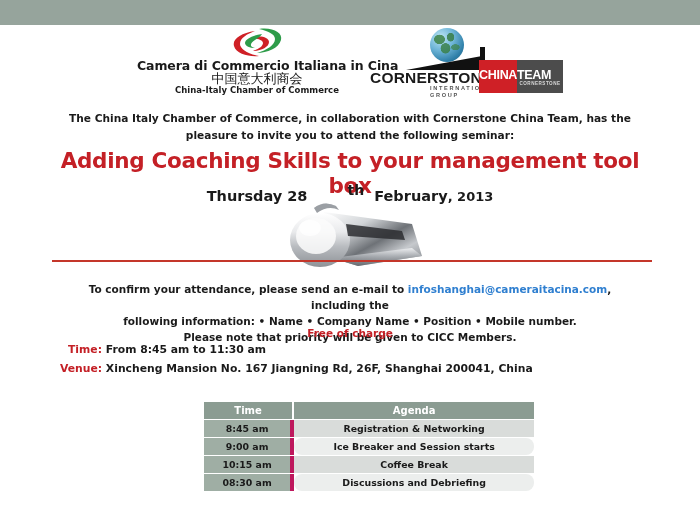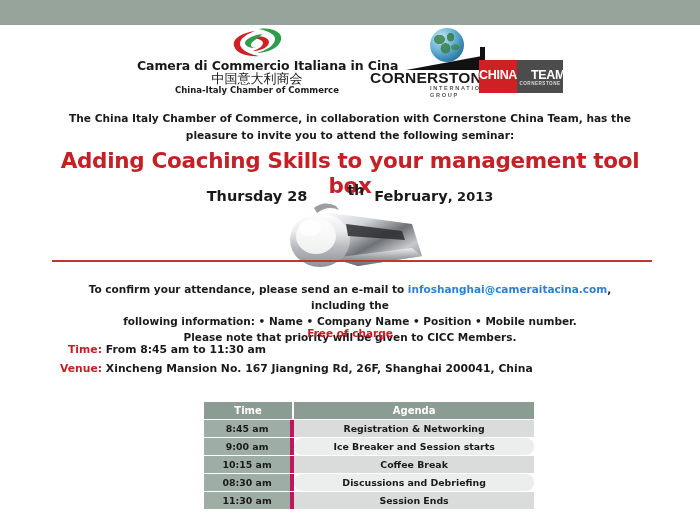--- a/index.html
+++ b/index.html
@@ -174,21 +174,21 @@
     font-size: 12.5px;
     font-weight: 700;
     color: #ffffff;
     letter-spacing: -0.3px;
   }
   .cs-team-txt {
     position: absolute;
     left: 149px;
     top: 40px;
     width: 62px;
-    text-align: center;
+    text-align: left;
     font-family: "Liberation Sans", sans-serif;
     font-size: 12.5px;
     font-weight: 700;
     color: #ffffff;
     letter-spacing: -0.3px;
   }
   .cs-team-sub {
     position: absolute;
     left: 149px;
     top: 53px;
@@ -469,20 +469,16 @@
           <td class="col-agenda">Ice Breaker and Session starts</td>
         </tr>
         <tr class="odd">
           <td class="col-time">10:15 am</td>
           <td class="col-agenda">Coffee Break</td>
         </tr>
         <tr class="even">
           <td class="col-time">08:30 am</td>
           <td class="col-agenda">Discussions and Debriefing</td>
         </tr>
-        <tr class="odd">
-          <td class="col-time">11:30 am</td>
-          <td class="col-agenda">Session Ends</td>
-        </tr>
       </tbody>
   </table>
 
 </div>
 
 </body></html>

